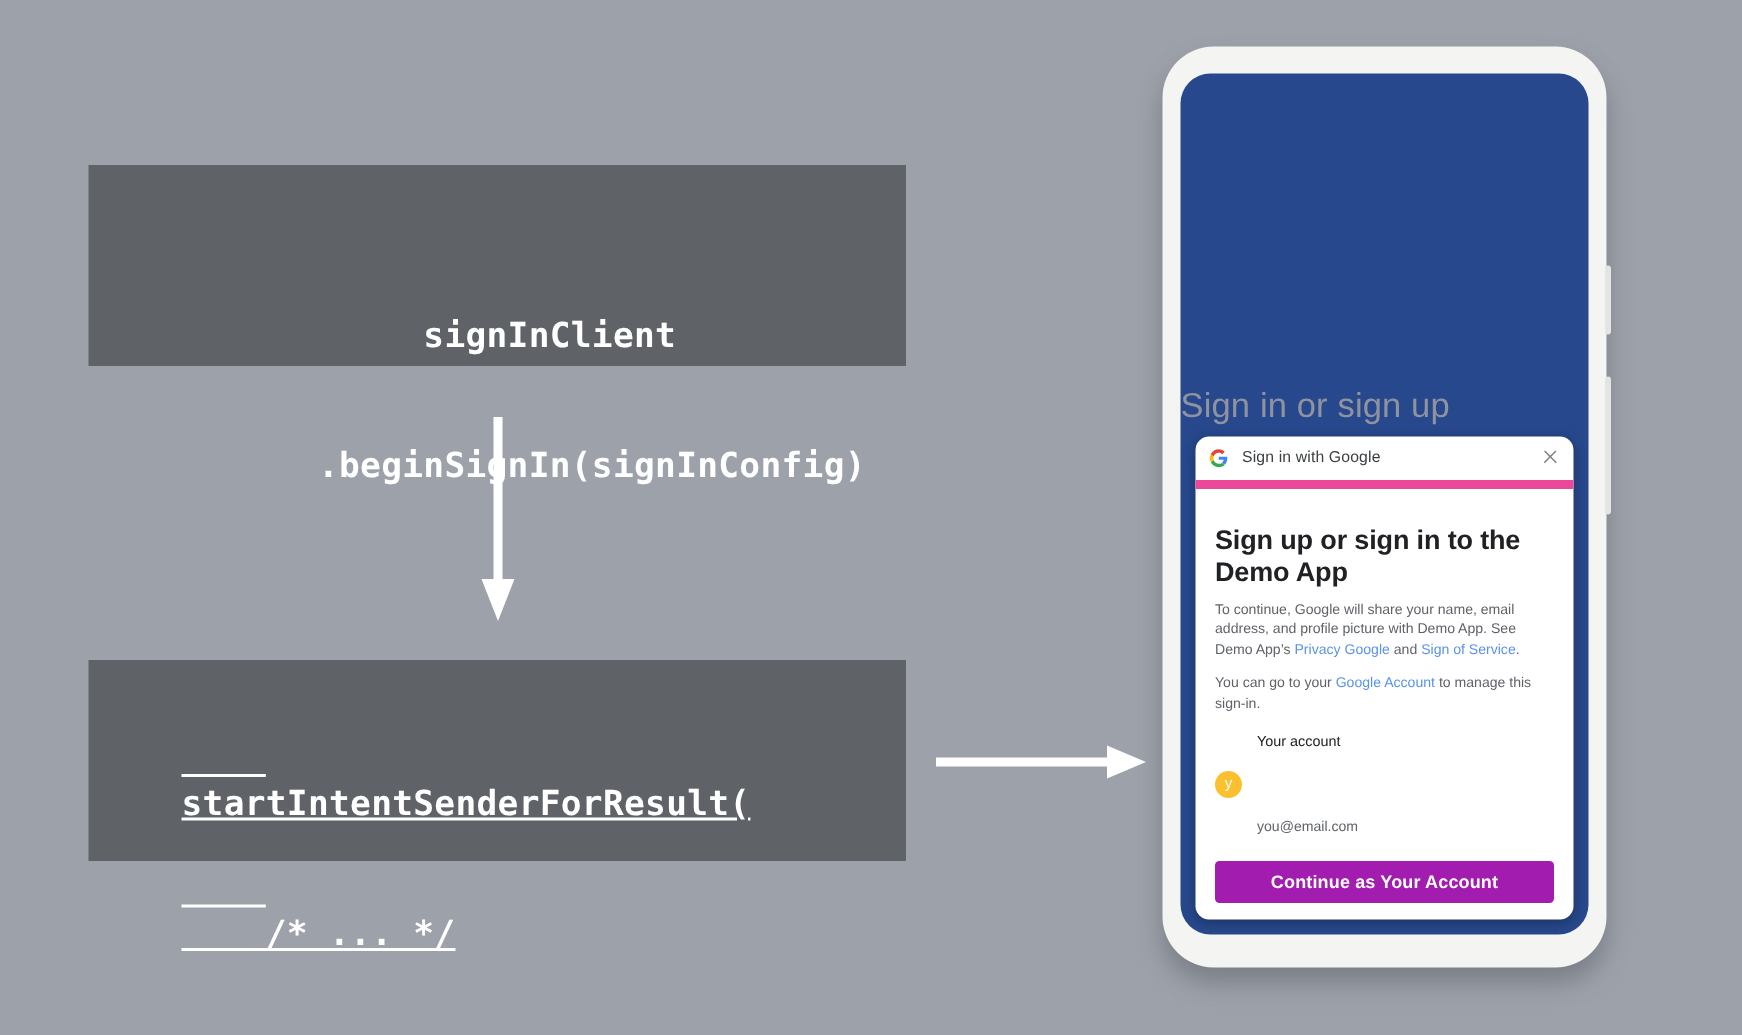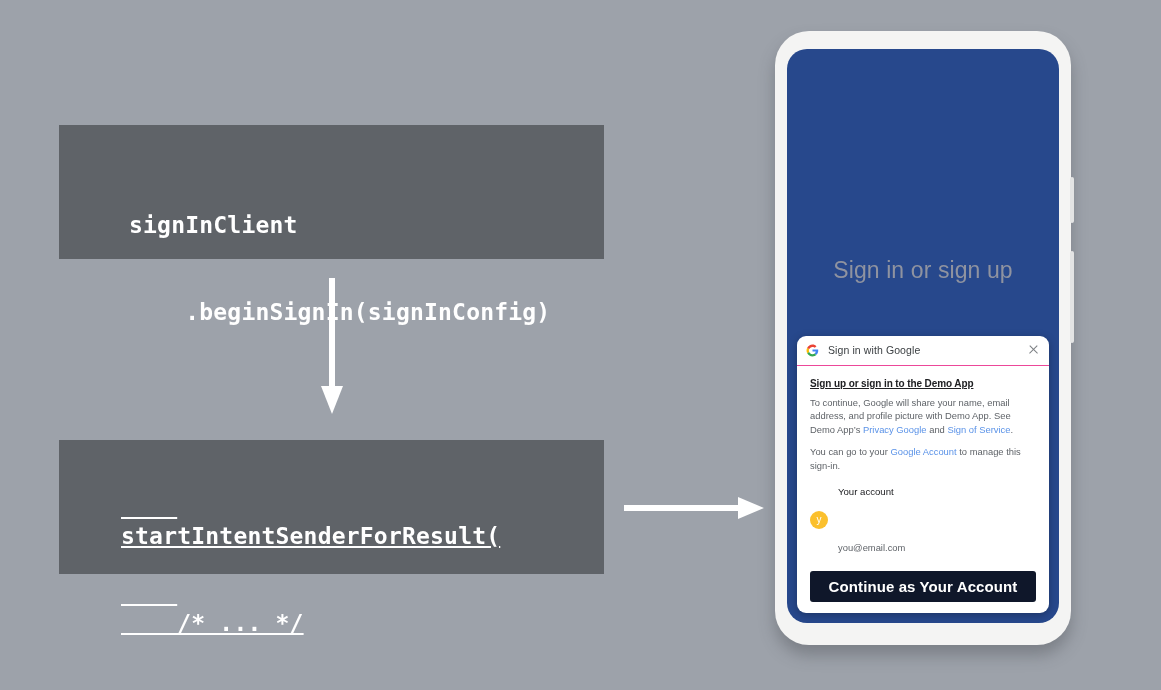--- a/index.html
+++ b/index.html
@@ -27,24 +27,25 @@
     font-family: "DejaVu Sans Mono", "Liberation Mono", monospace;
     font-size: 23px;
     font-weight: bold;
     line-height: 29px;
     letter-spacing: 0.2px;
     white-space: pre;
     box-sizing: border-box;
   }
   #code-block-1 {
     left: 59px;
-    top: 125px;
+    top: 110px;
     width: 545px;
     height: 134px;
-    padding: 28px 0 0 70px;
+    padding: 42px 0 0 70px;
+    text-align: center;
   }
   #code-block-2 {
     left: 59px;
     top: 440px;
     width: 545px;
     height: 134px;
     padding: 24px 0 0 62px;
     text-decoration: underline;
   }
   .code-line { display: block; }
@@ -135,21 +136,21 @@
     height: 100%;
     background: #27488c;
     border-radius: 20px;
     overflow: hidden;
   }
   .screen-title {
     position: absolute;
     left: 0;
     right: 0;
     top: 208px;
-    text-align: center;
+    text-align: left;
     color: #8f93a0;
     font-size: 23px;
     font-weight: 400;
     letter-spacing: 0.1px;
   }
 
   
   .signin-sheet {
     position: absolute;
     left: 10px;
@@ -158,21 +159,21 @@
     background: #ffffff;
     border-radius: 9px;
     box-shadow: 0 2px 8px rgba(0,0,0,0.28);
     overflow: hidden;
   }
   .sheet-header {
     display: flex;
     align-items: center;
     height: 29px;
     padding: 0 10px 0 9px;
-    border-bottom: 1px solid #ec4899;
+    border-bottom: 6px solid #ec4899;
   }
   .g-logo {
     width: 13px;
     height: 13px;
     flex: 0 0 13px;
     margin-right: 9px;
   }
   .sheet-header-title {
     font-size: 10.5px;
     color: #3c4043;
@@ -196,26 +197,25 @@
     height: 1.4px;
     background: #7c7f84;
   }
   .close-icon::before { transform: rotate(45deg); }
   .close-icon::after  { transform: rotate(-45deg); }
 
   .sheet-body {
     padding: 12px 13px 11px 13px;
   }
   .sheet-heading {
-    font-size: 10px;
+    font-size: 18px;
     font-weight: bold;
     color: #202124;
     letter-spacing: -0.1px;
-    margin: 0 0 7px 0;
-    text-decoration: underline;
+    margin: 12px 0 7px 0;
   }
   .sheet-para {
     font-size: 9.4px;
     line-height: 13.4px;
     color: #5f6368;
     margin: 0 0 9px 0;
   }
   .sheet-para.second { margin-bottom: 0; }
   .link {
     color: #5b93e8;
@@ -250,23 +250,23 @@
     font-size: 9.4px;
     color: #5f6368;
     line-height: 12px;
     margin-top: 44px;
   }
   .continue-button {
     display: block;
     width: 100%;
     margin-top: 17px;
     padding: 7px 0;
-    background: #0f172a;
+    background: #a21caf;
     color: #ffffff;
-    font-size: 15px;
+    font-size: 12px;
     font-weight: bold;
     text-align: center;
     border: none;
     border-radius: 3px;
     font-family: "Liberation Sans", sans-serif;
     cursor: pointer;
     letter-spacing: 0.1px;
   }
 </style>
 </head>

